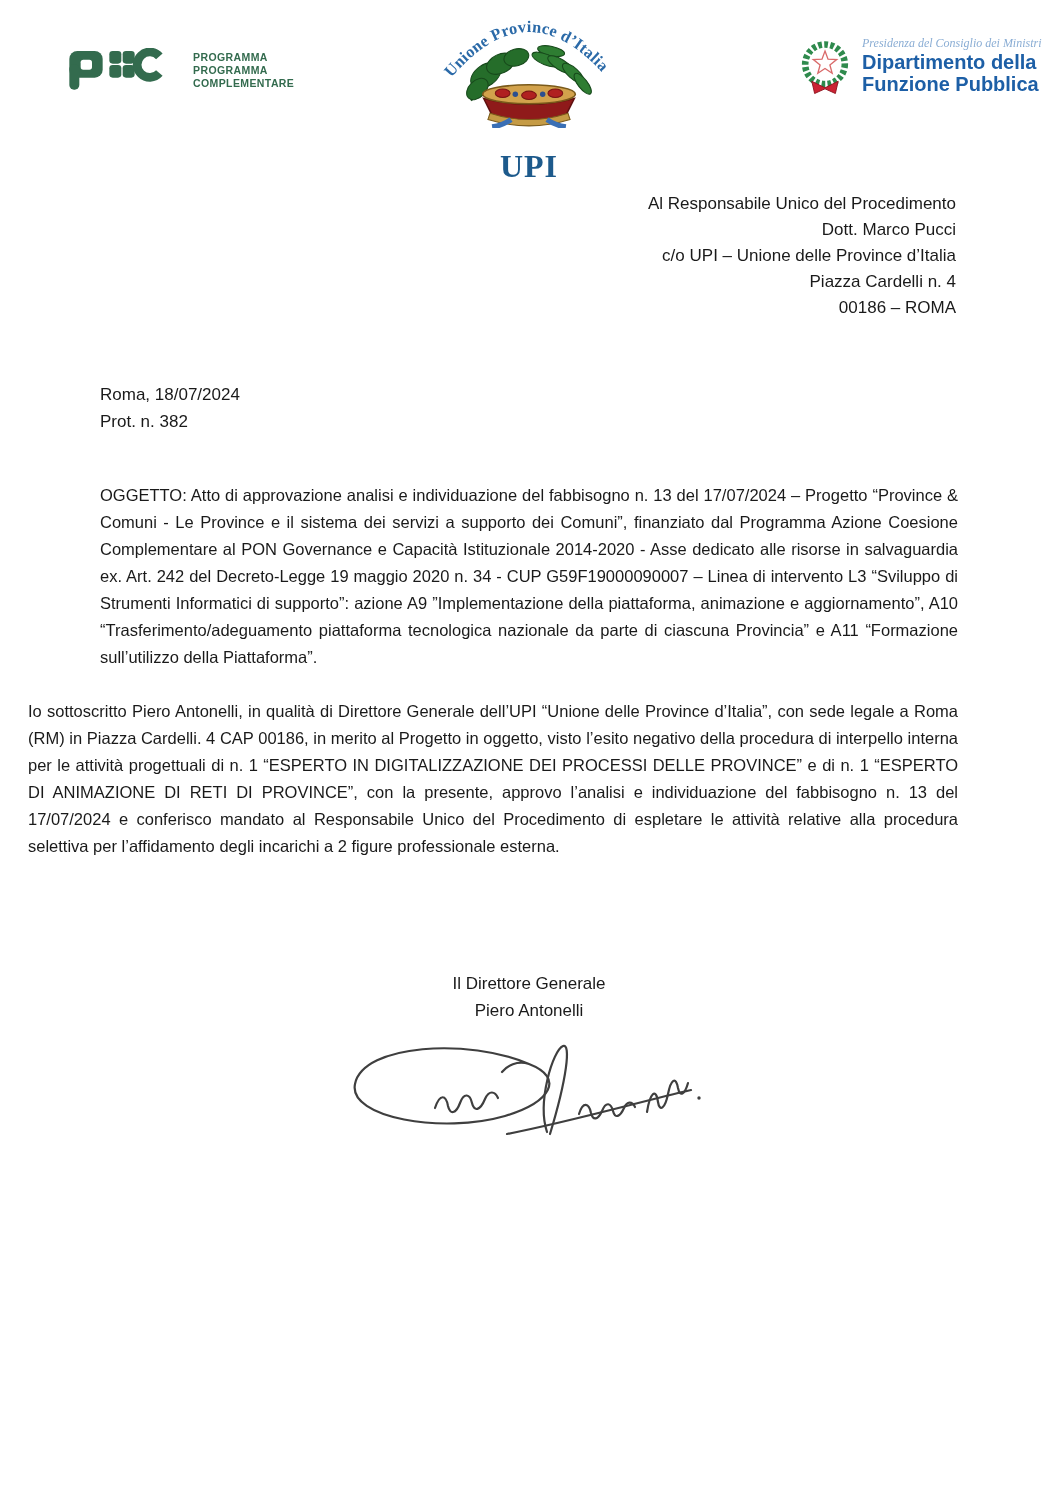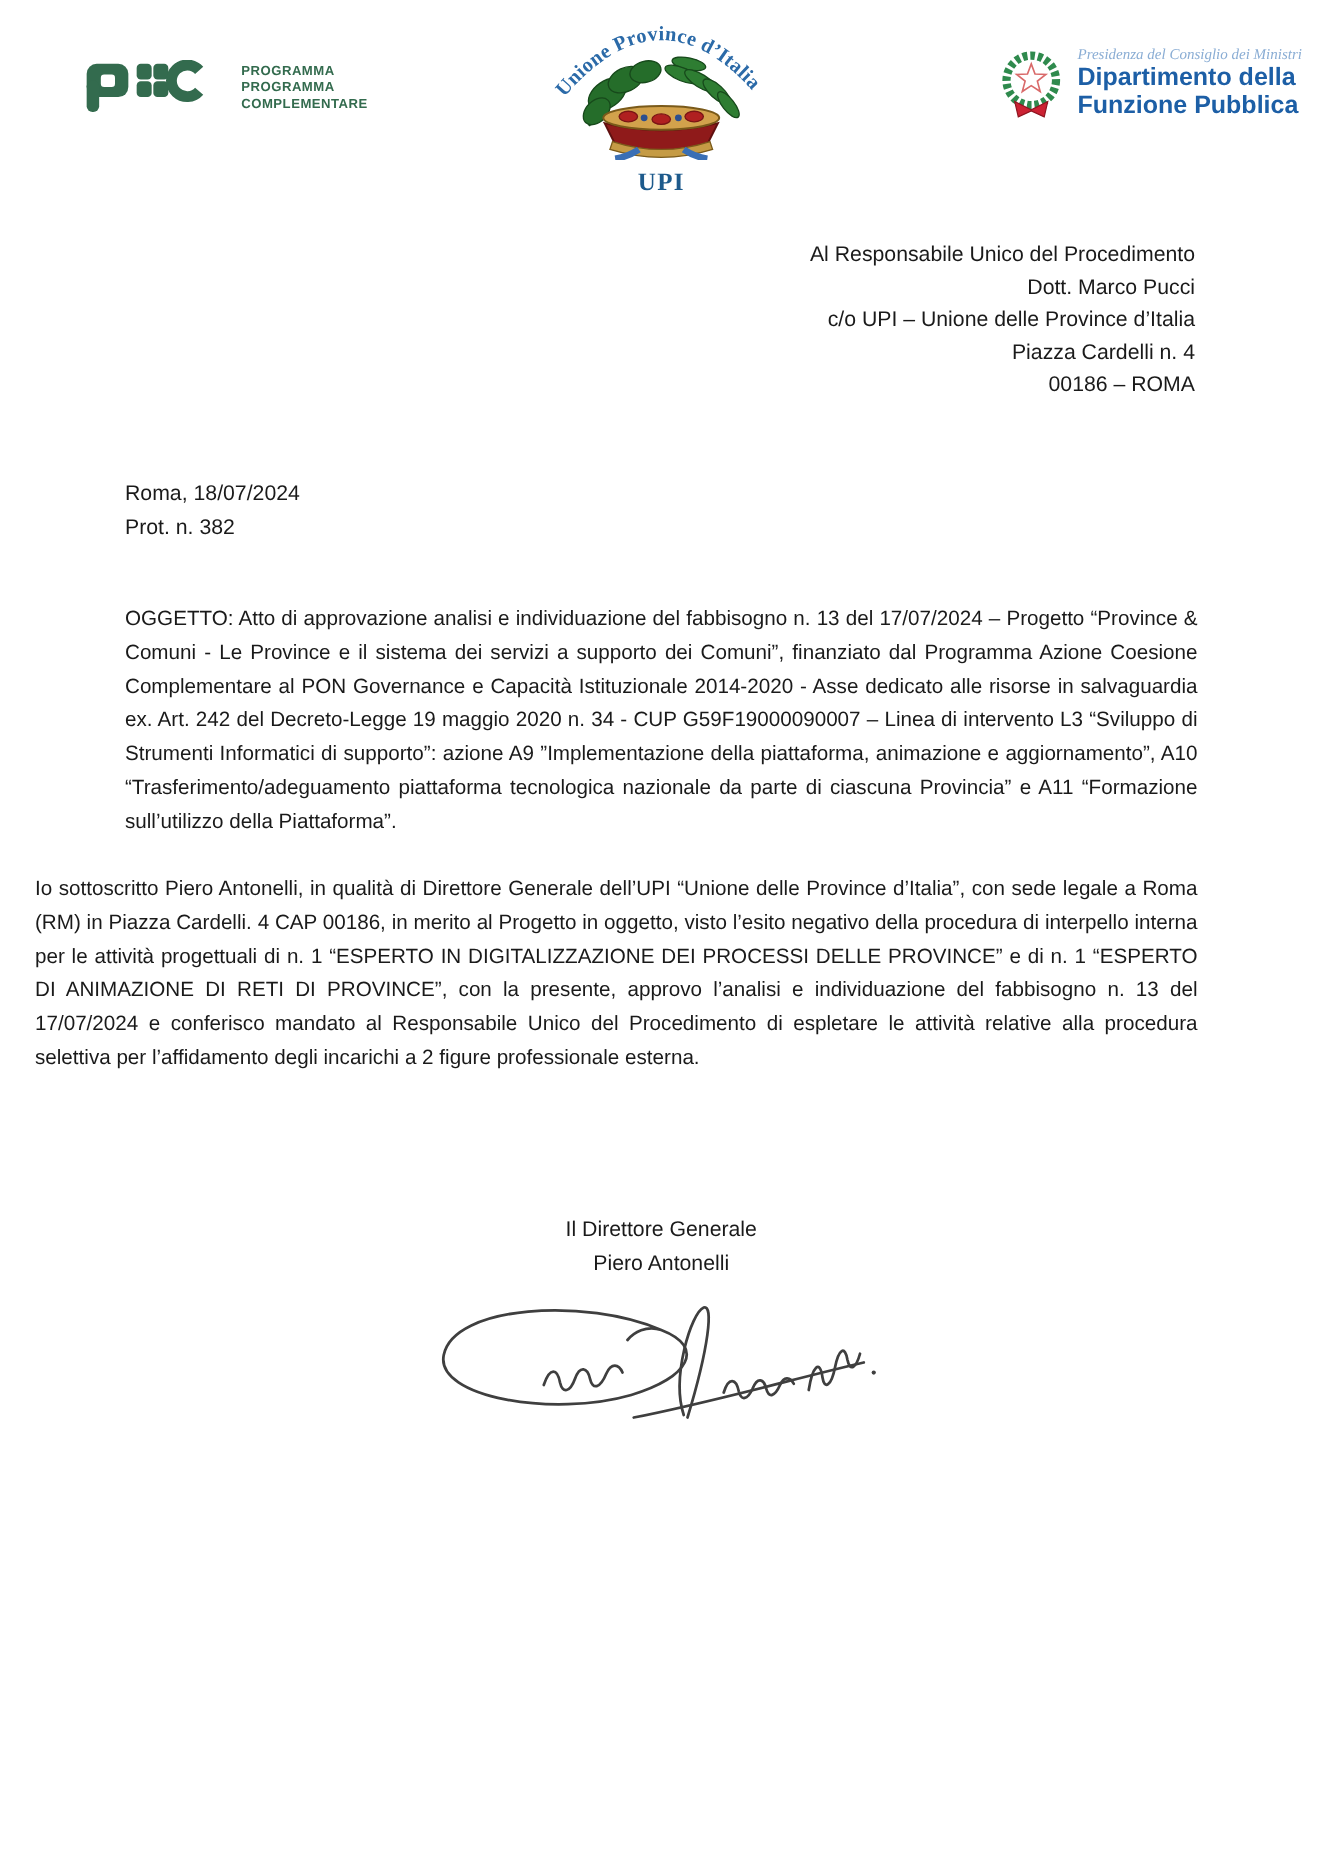--- a/index.html
+++ b/index.html
@@ -18,22 +18,22 @@
     color:var(--ink,#1a1a1a);
   }
   .page{width:1058px;height:1497px;background:#fff;position:relative;}
 
   
   .header{position:relative;height:165px;}
   .poc-logo{position:absolute;left:68px;top:48px;display:flex;align-items:flex-start;gap:25px;}
   .poc-text{padding-top:3px;font-size:10.5px;font-weight:bold;letter-spacing:.4px;
     line-height:13px;color:var(--poc-green,#336b4e);}
   .upi-logo{position:absolute;left:50%;transform:translateX(-50%);top:10px;text-align:center;width:190px;}
-  .upi-caption{margin-top:2px;font-family:"Liberation Serif","DejaVu Serif",serif;
-    font-weight:bold;font-size:20px;letter-spacing:1px;color:var(--upi-serif-blue,#1d5a8c);}
+  .upi-caption{margin-top:16px;font-family:"Liberation Serif","DejaVu Serif",serif;
+    font-weight:bold;font-size:32px;letter-spacing:1px;color:var(--upi-serif-blue,#1d5a8c);}
   .dfp-logo{position:absolute;left:796px;top:36px;display:flex;align-items:flex-start;gap:8px;}
   .dfp-script{font-family:"Liberation Serif","DejaVu Serif",serif;font-style:italic;
     font-size:12px;color:var(--dfp-script-blue,#8aadd4);white-space:nowrap;text-align:center;}
   .dfp-title{font-size:20px;font-weight:bold;line-height:22px;color:var(--dfp-blue,#1d5fa6);}
 
   
   .recipient{margin-top:26px;padding-right:102px;text-align:right;font-size:17px;line-height:26px;}
   .dateline{margin-top:60px;padding-left:100px;font-size:17px;line-height:27px;}
   .paragraph{margin:0 100px;font-size:16.5px;line-height:27px;text-align:justify;}
   .subject{margin-top:47px;}

